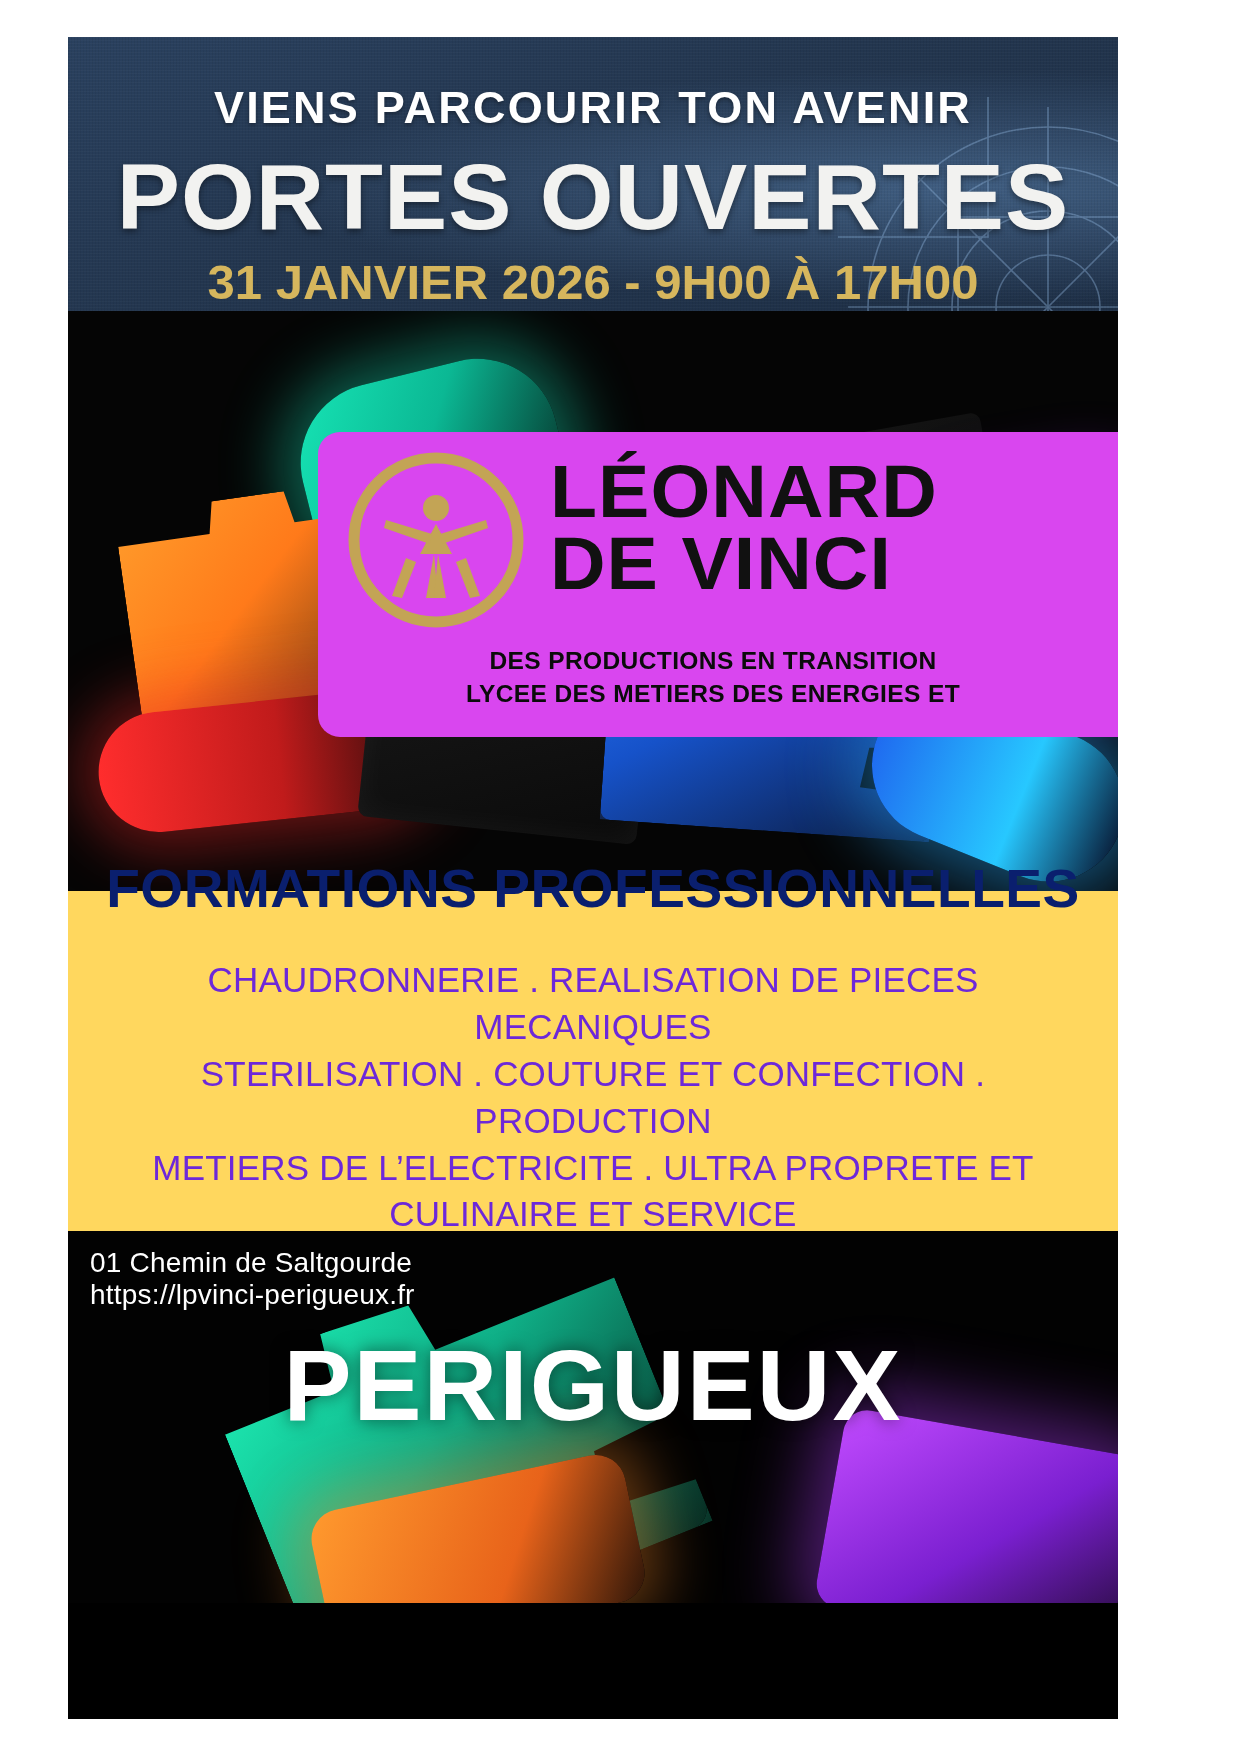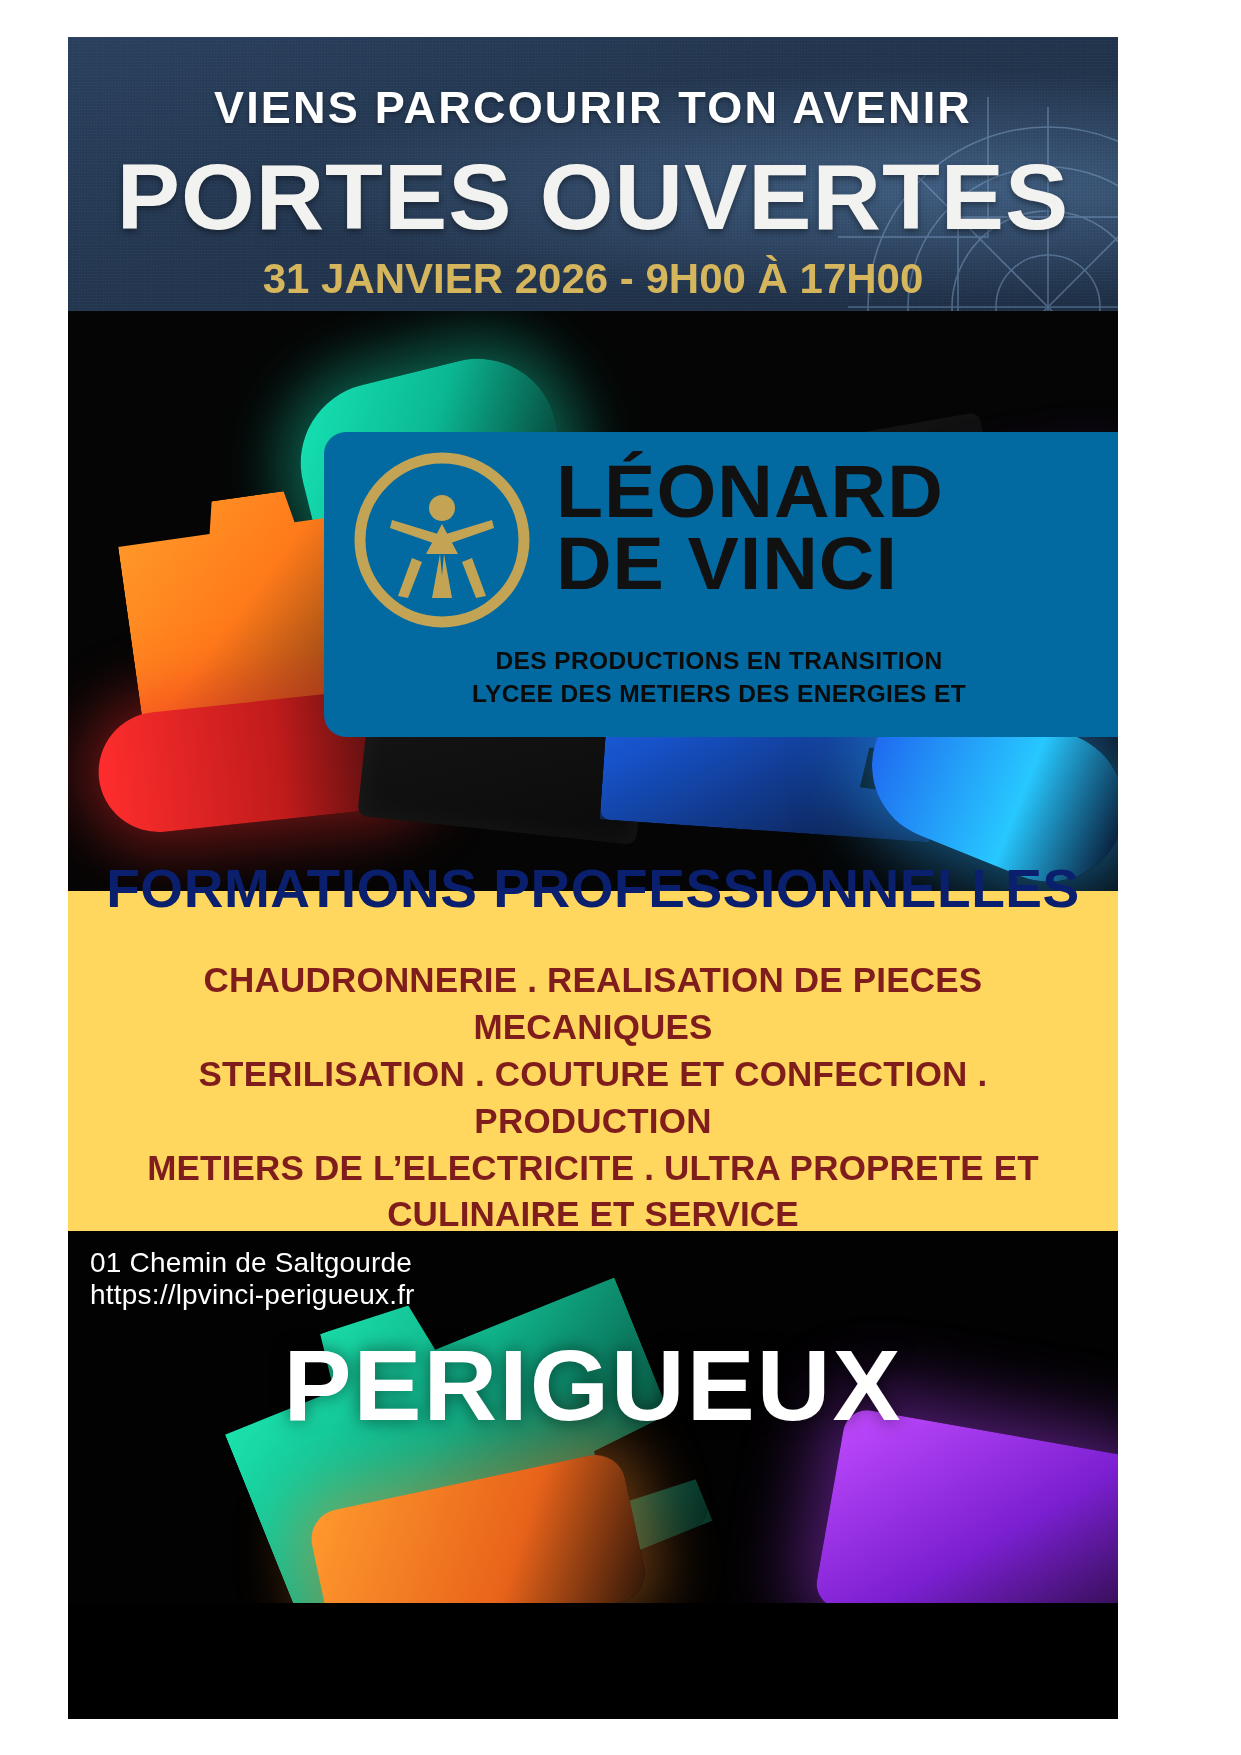--- a/index.html
+++ b/index.html
@@ -73,21 +73,21 @@
     font-size: 92px;
     font-weight: bold;
     letter-spacing: 1px;
     line-height: 0.98;
     margin: 0 0 16px 0;
     transform: scaleX(1.03);
     text-shadow: 0 3px 6px rgba(0,0,0,0.4);
   }
   .datetime {
     color: #d6b65d;
-    font-size: 42px;
+    font-size: 49px;
     font-weight: bold;
     letter-spacing: 0px;
     line-height: 1;
     margin: 0;
     transform: scaleX(1.0);
   }
 
   
   .puzzle-band {
     position: relative;
@@ -150,25 +150,25 @@
   }
   .puz-black-2 {
     left: 690px; top: 120px; width: 240px; height: 200px;
     background: linear-gradient(160deg, #161616 0%, #050505 100%);
     transform: rotate(-10deg);
   }
 
   
   .logo-card {
     position: absolute;
-    left: 256px;
+    left: 250px;
     top: 395px;
     width: 800px;
     height: 305px;
-    background: #0369a1;
+    background: #d946ef;
     border-radius: 22px 0 0 22px;
     z-index: 20;
     display: flex;
     flex-direction: column;
     justify-content: flex-start;
     padding: 18px 10px 10px 0;
     box-sizing: border-box;
   }
   .logo-row {
     display: flex;
@@ -226,23 +226,23 @@
     font-size: 54px;
     font-weight: bold;
     letter-spacing: 0.5px;
     line-height: 1;
     z-index: 30;
     transform: scaleX(1.02);
   }
   .formations-list {
     padding-top: 48px;
     text-align: center;
-    color: #7f1d1d;
+    color: #6d28d9;
     font-size: 35px;
-    font-weight: bold;
+    font-weight: normal;
     line-height: 1.34;
     letter-spacing: 0.2px;
   }
 
   
   .footer {
     position: relative;
     width: 100%;
     height: 372px;
     background: #020202;

